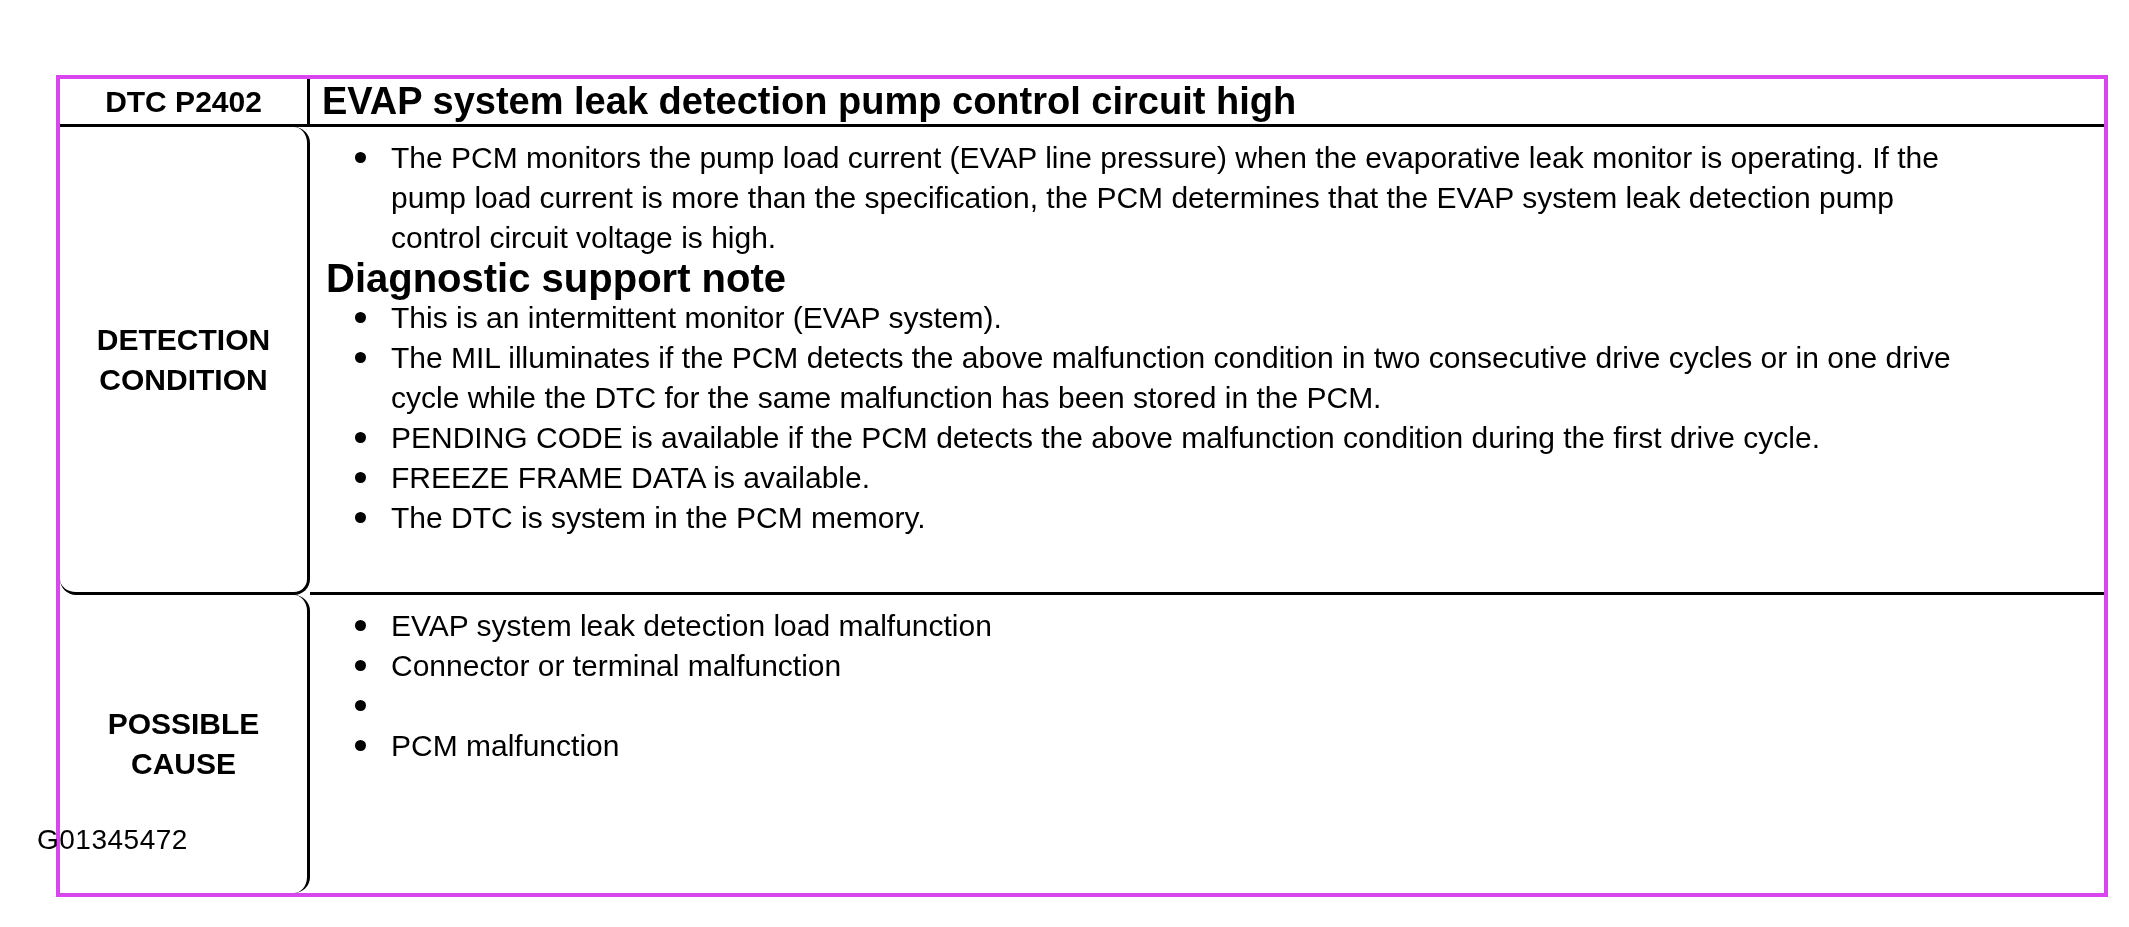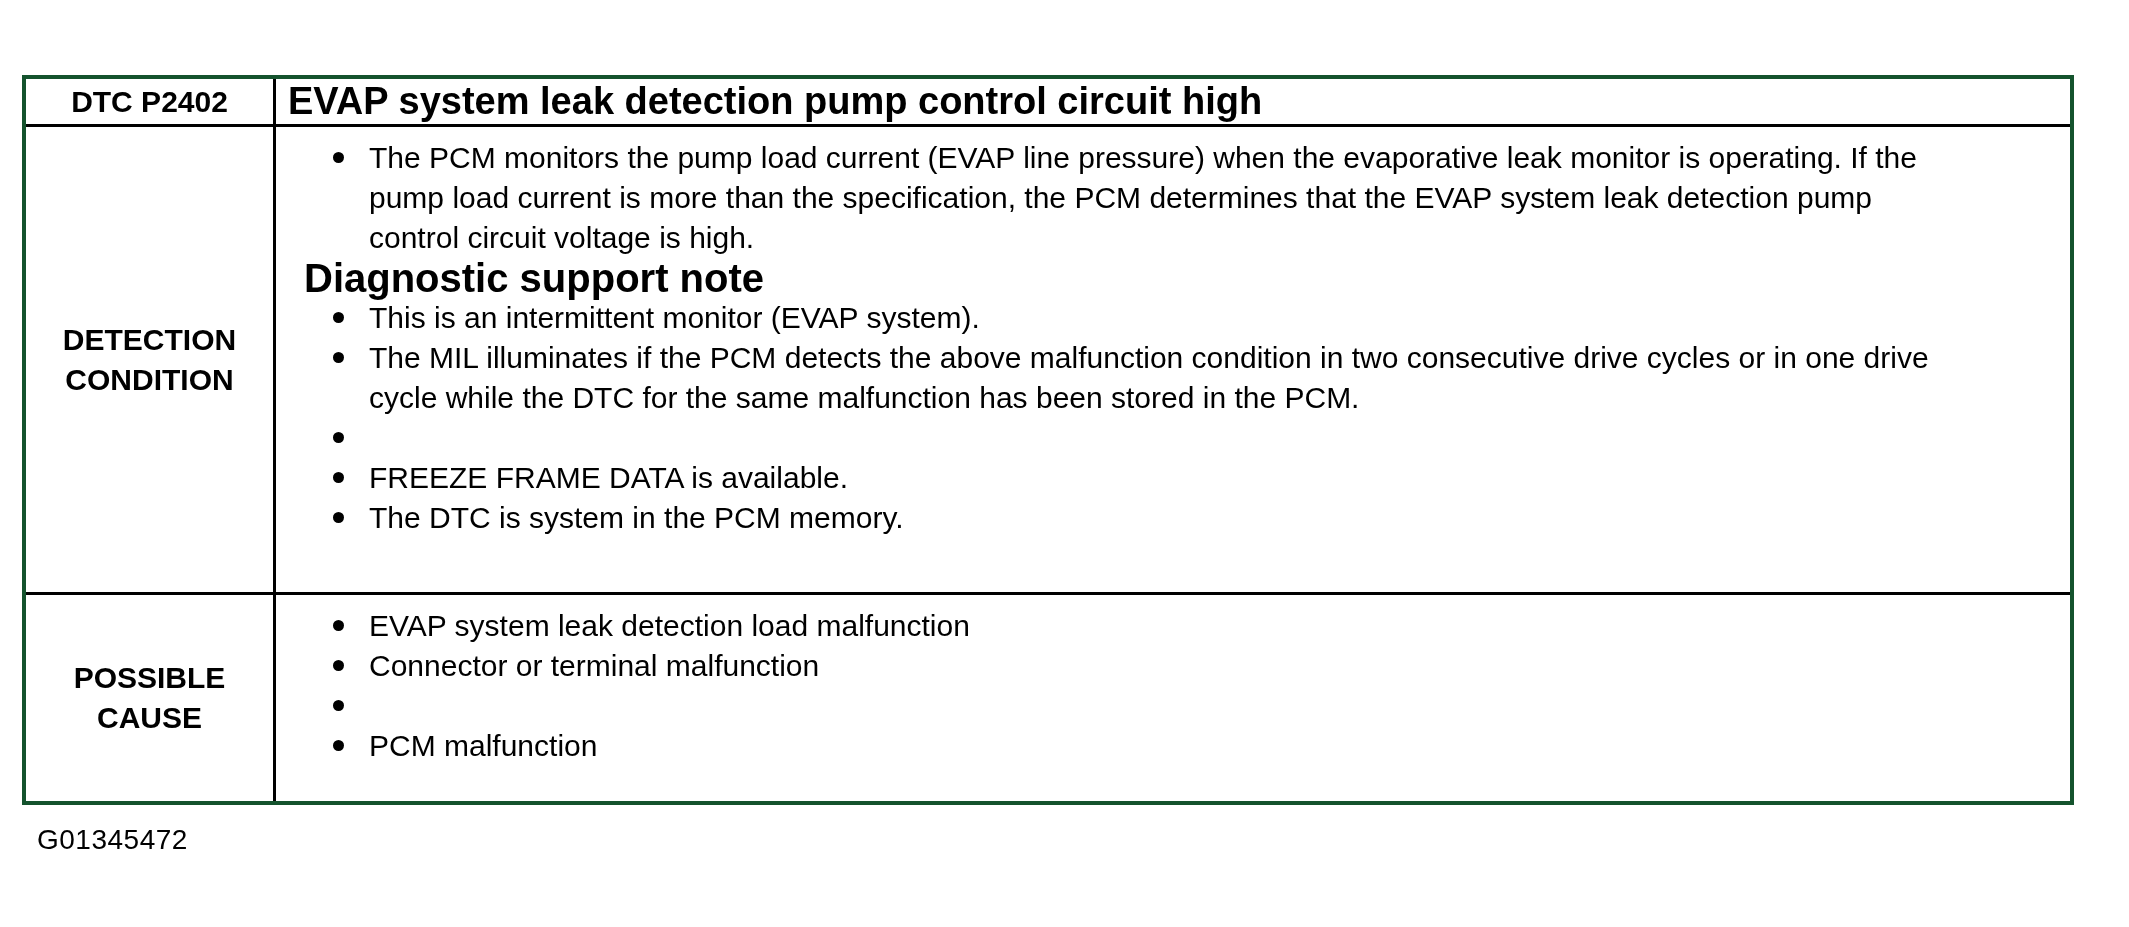--- a/index.html
+++ b/index.html
@@ -7,23 +7,23 @@
     width: 2129px; height: 927px;
     background: #ffffff;
     font-family: "Liberation Sans", "DejaVu Sans", sans-serif;
     color: #000000;
     overflow: hidden;
   }
   .page { position: relative; width: 2129px; height: 927px; background: #ffffff; }
 
   .dtc-table {
     position: absolute;
-    left: 22px; top: 75px;
-    width: 2052px; height: 730px;
-    border: 4px solid #14532d;
+    left: 56px; top: 75px;
+    width: 2052px; height: 822px;
+    border: 4px solid #d946ef;
     display: grid;
     grid-template-columns: 250px 1fr;
     grid-template-rows: 48px 468px auto;
     background: #ffffff;
   }
   .cell { overflow: hidden; }
   .br { border-right: 3px solid #000000; }
   .bb { border-bottom: 3px solid #000000; }
 
   .head-code {
@@ -34,24 +34,25 @@
     display: flex; align-items: center;
     padding-left: 12px;
     font-weight: bold; font-size: 38px;
   }
 
   .label-cell {
     display: flex; flex-direction: column;
     align-items: center; justify-content: center;
     font-weight: bold; font-size: 30px; line-height: 40px;
     text-align: center;
+    border-radius: 16px;
   }
 
   .content-cell {
-    padding: 11px 12px 0 28px;
+    padding: 11px 12px 0 16px;
     font-size: 30px; line-height: 40px;
   }
   .note-heading {
     font-weight: bold;
     font-size: 40px; line-height: 40px;
   }
   .li { display: flex; align-items: flex-start; }
   .li .marker {
     flex: 0 0 65px;
     position: relative;
@@ -101,20 +102,21 @@
         <div class="li">
           <span class="marker"></span>
           <span class="text">This is an intermittent monitor (EVAP system).</span>
         </div>
         <div class="li">
           <span class="marker"></span>
           <span class="text">The MIL illuminates if the PCM detects the above malfunction condition in two consecutive drive cycles or in one drive cycle while the DTC for the same malfunction has been stored in the PCM.</span>
         </div>
         <div class="li">
           <span class="marker"></span>
+          <span class="text">PENDING CODE is available if the PCM detects the above malfunction condition during the first drive cycle.</span>
         </div>
         <div class="li">
           <span class="marker"></span>
           <span class="text">FREEZE FRAME DATA is available.</span>
         </div>
         <div class="li">
           <span class="marker"></span>
           <span class="text">The DTC is system in the PCM memory.</span>
         </div>
       </div>

